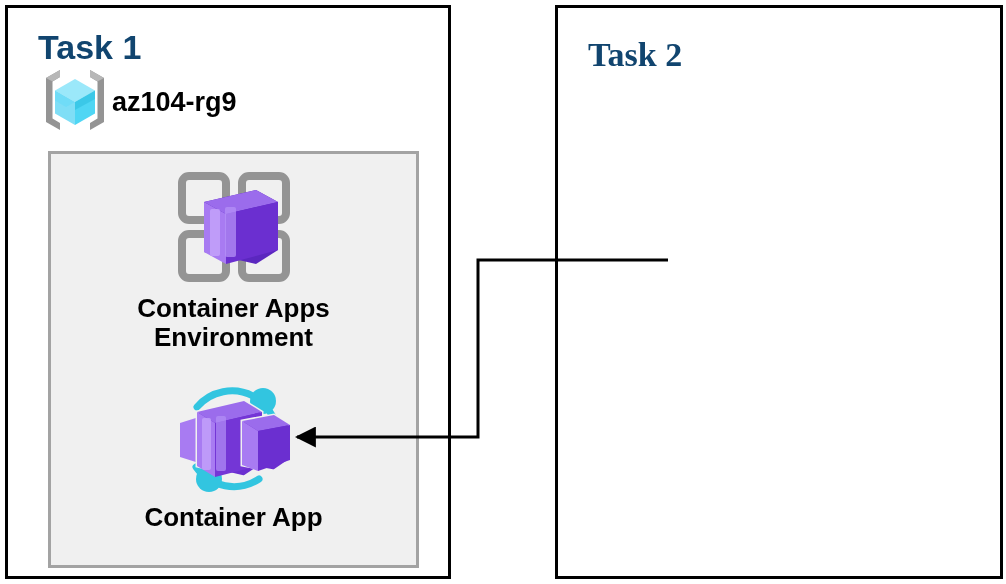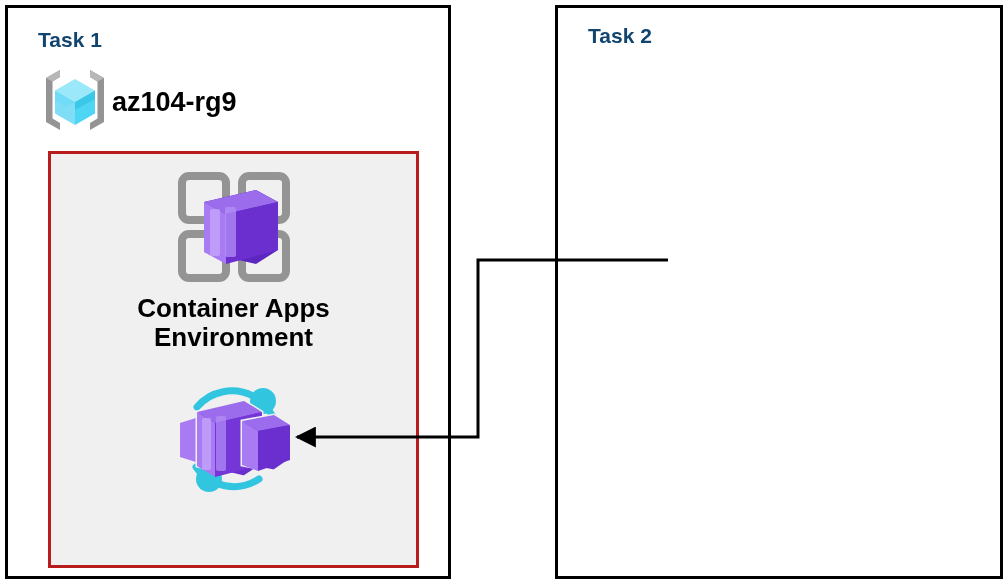--- a/index.html
+++ b/index.html
@@ -23,49 +23,49 @@
     position: absolute;
     background: #ffffff;
     border: 3px solid #000000;
     box-sizing: border-box;
   }
   #task1-panel { left: 5px;   top: 5px; width: 446px;  height: 574px; }
   #task2-panel { left: 555px; top: 5px; width: 448px;  height: 574px; }
 
   .task-title {
     position: absolute;
-    font-size: 21px;
+    font-size: 34px;
     font-weight: bold;
     color: #11456F;
     letter-spacing: 0px;
     white-space: nowrap;
   }
   #task1-title { left: 30px; top: 20px; }
-  #task2-title { left: 30px; top: 16px; }
+  #task2-title { left: 30px; top: 28px; font-family: Liberation Serif, serif; }
 
   
   #rg-row {
     position: absolute;
     left: 30px;
     top: 58px;
     display: flex;
     align-items: center;
   }
   #rg-label {
     font-size: 27px;
     font-weight: bold;
     color: #000000;
     white-space: nowrap;
   }
 
   
   .inner-box {
     position: absolute;
     background: #f0f0f0;
-    border: 3px solid #b91c1c;
+    border: 3px solid #a3a3a3;
     box-sizing: border-box;
   }
   #task1-inner { left: 40px;  top: 143px; width: 371px; height: 417px; }
 
   
   .node {
     position: absolute;
     display: flex;
     flex-direction: column;
     align-items: center;
@@ -174,20 +174,21 @@
             <path d="M57 44 L104 33 L104 86 L57 98 Z" fill="#7436D6"></path>
             <rect x="44" y="39" width="9" height="52" rx="2" fill="#C3A2FA" opacity="0.8"></rect>
             <rect x="58" y="37" width="10" height="55" rx="2" fill="#B490F7" opacity="0.7"></rect>
 
             <path d="M84 42 L116 36 L132 46 L132 81 L116 92 L84 86 Z" fill="#6B2FD0" stroke="#f0f0f0" stroke-width="3"></path>
             <path d="M84 42 L116 36 L132 46 L100 52 Z" fill="#9B6CEC"></path>
             <path d="M84 42 L100 52 L100 92 L84 86 Z" fill="#A87BF2"></path>
             <path d="M100 52 L132 46 L132 81 L100 92 Z" fill="#6B2FD0"></path>
           </svg>
         </span>
+        <div class="node-label">Container App</div>
       </div>
 
     </div>
   </div>
 
   <div id="task2-panel" class="task-panel">
 
     <div id="task2-title" class="task-title">Task 2</div>
 
   </div>

